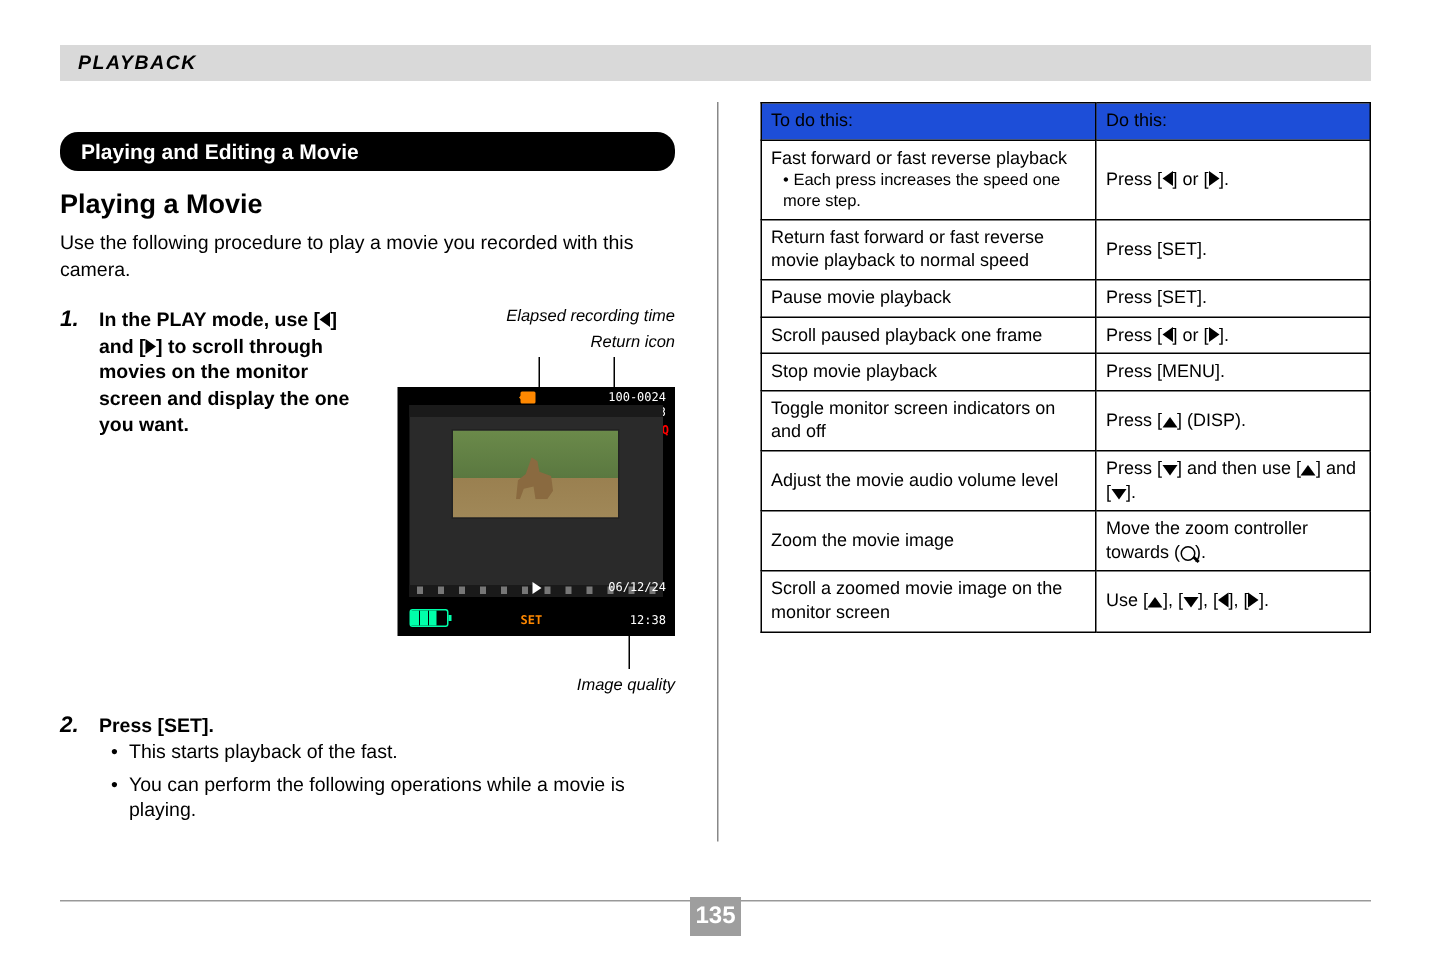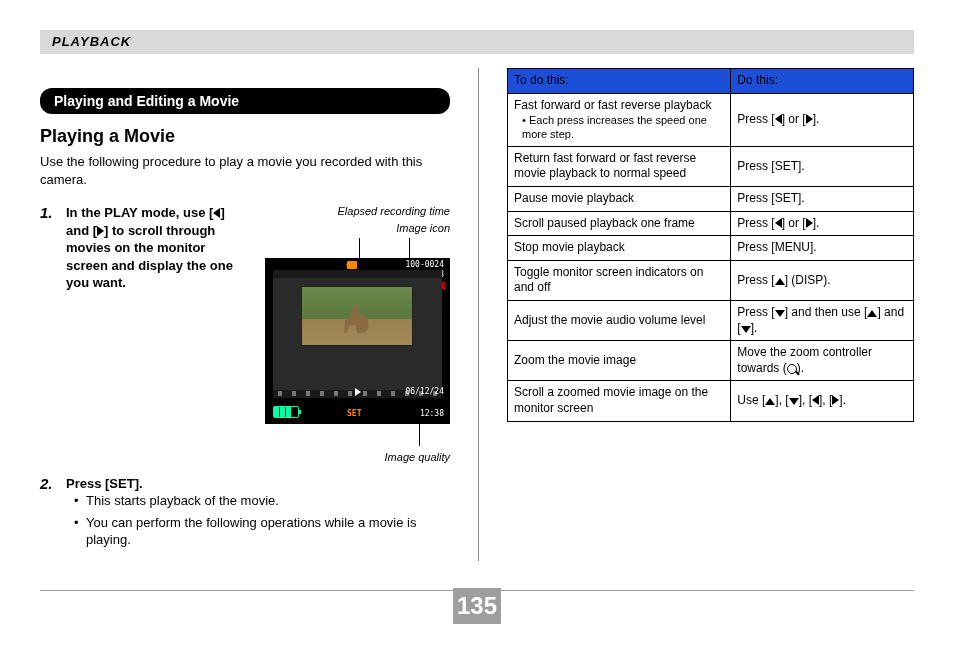--- a/index.html
+++ b/index.html
@@ -182,21 +182,21 @@
   .footer {
     position: absolute;
     left: 40px; right: 40px; bottom: 20px;
     text-align: center;
   }
   .footer .rule { border-top: 1px solid #999; margin-bottom:-1px;}
   .page-num {
     display: inline-block;
     background: #9e9e9e;
     color: #fff;
-    font-size: 24px;
+    font-size: 16px;
     font-weight: bold;
     padding: 4px 4px;
     position: relative;
     top: -2px;
   }
   .tri { display:inline-block; width:0; height:0; vertical-align: -1px;}
   .tri.l { border-top:5px solid transparent;border-bottom:5px solid transparent;border-right:7px solid #000;}
   .tri.r { border-top:5px solid transparent;border-bottom:5px solid transparent;border-left:7px solid #000;}
   .tri.u { border-left:5px solid transparent;border-right:5px solid transparent;border-bottom:7px solid #000;}
   .tri.d { border-left:5px solid transparent;border-right:5px solid transparent;border-top:7px solid #000;}
@@ -216,21 +216,21 @@
     <div class="intro">Use the following procedure to play a movie you recorded with this camera.</div>
 
     <div class="step">
       <div class="step-num">1.</div>
       <div class="step-body step1-wrap">
         <div class="step1-text">
           <span>In the PLAY mode, use [</span><span class="tri l"></span><span>] and [</span><span class="tri r"></span><span>] to scroll through movies on the monitor screen and display the one you want.</span>
         </div>
         <div class="diagram">
           <div class="callout-top">Elapsed recording time</div>
-          <div class="callout-top">Image icon</div>
+          <div class="callout-top">Return icon</div>
           <div class="callout-lines-top">
               <div class="line1"></div>
               <div class="line2"></div>
             </div>
           <div class="lcd">
             <div class="movie-icon lcd-text"></div>
             <div class="lcd-text" style="right:6px;top:2px">100-0024</div>
             <div class="lcd-text" style="right:6px;top:12px">00:08:23</div>
             <div class="lcd-text red" style="right:4px;top:24px">HQ</div>
             <div class="sprocket-row top">
@@ -276,21 +276,21 @@
           <div class="callout-bot"><div class="line"></div><span>Image quality</span></div>
         </div>
       </div>
     </div>
 
     <div class="step" style="margin-top:10px">
       <div class="step-num">2.</div>
       <div class="step-body">
         <div class="bold">Press [SET].</div>
         <ul class="bullets">
-          <li>This starts playback of the movie.</li>
+          <li>This starts playback of the fast.</li>
           <li>You can perform the following operations while a movie is playing.</li>
         </ul>
       </div>
     </div>
   </div>
 
   <div class="divider"></div>
 
   <div class="col-right">
     <table class="cmd">

